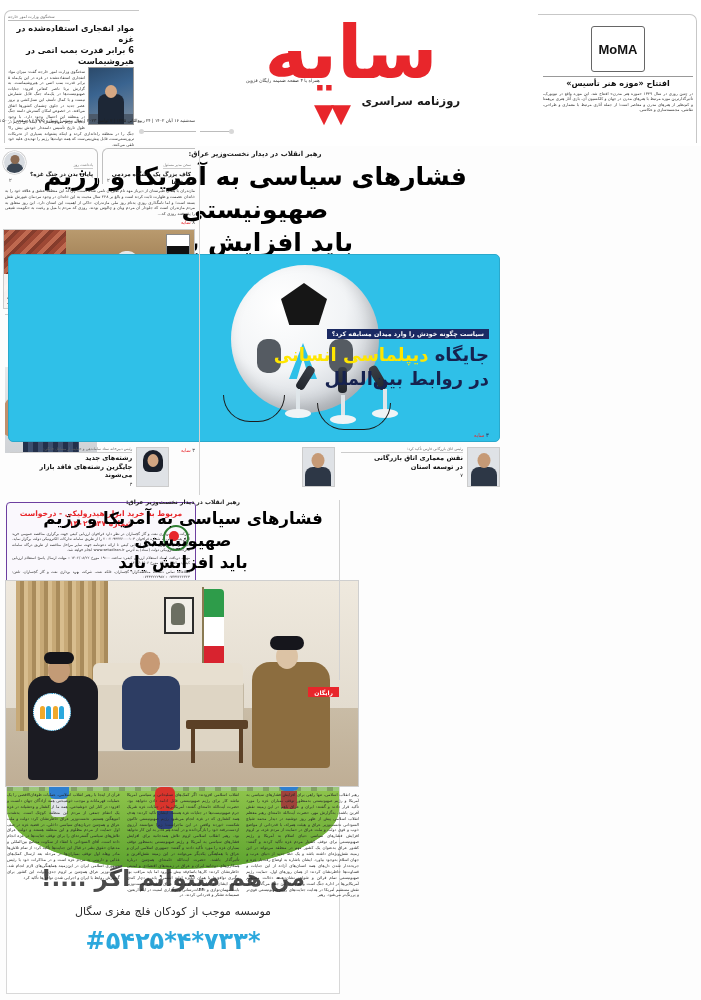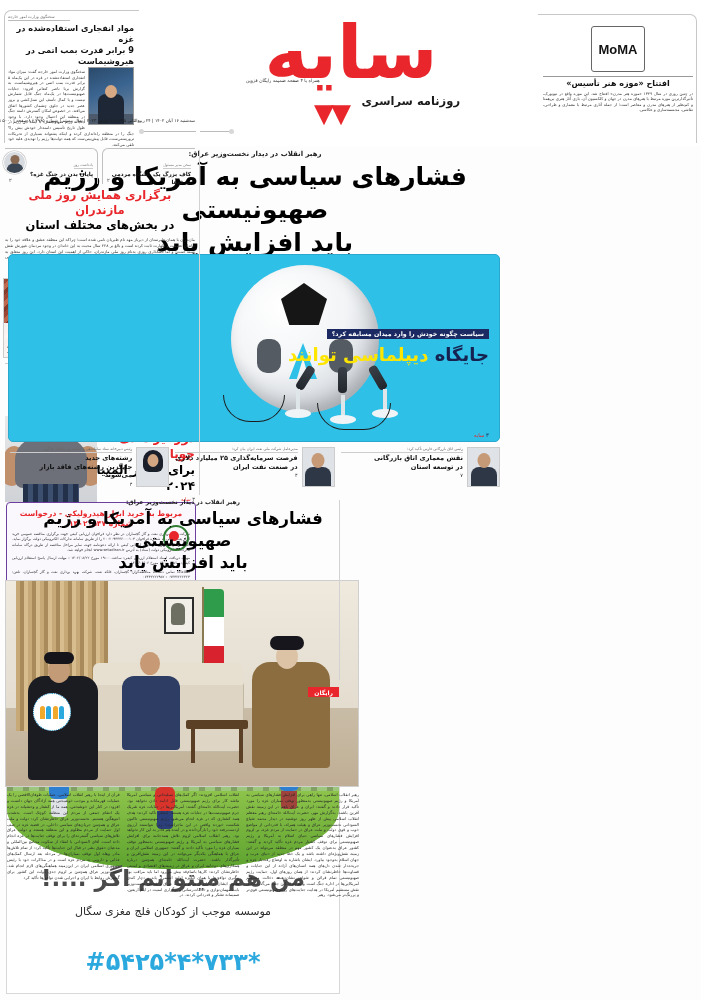--- a/index.html
+++ b/index.html
@@ -372,21 +372,20 @@
     font-size:23px;font-weight:bold;color:#4b4b4b;
   }
   .charity .sub{
     position:absolute;left:0;top:218px;width:332px;text-align:center;
     font-size:11px;color:#2b2b2b;
   }
   .charity .code{
     position:absolute;left:0;top:240px;width:332px;text-align:center;
     font-size:24px;font-weight:bold;color:#2ba8dd;letter-spacing:1px;
     direction:ltr;
-    margin-top:21px;
   }
 
   
   .lower{
     position:absolute;right:342px;top:498px;width:352px;
   }
   .lower .k{font-size:6px;color:#222;text-align:center;font-weight:bold;}
   .lower h2{
     margin:3px 0 0 0;text-align:center;font-size:16.5px;line-height:22px;
     font-weight:bold;color:#000;
@@ -442,21 +441,21 @@
 <body>
 
 <div class="page">
 
   <div class="masthead">
 
     <div class="corner-frame"></div>
     <div class="mast-left-art">
       <div class="kicker">سخنگوی وزارت امور خارجه</div>
       <h3>مواد انفجاری استفاده‌شده در غزه</h3>
-      <h3>9 برابر قدرت بمب اتمی در هیروشیماست</h3>
+      <h3>6 برابر قدرت بمب اتمی در هیروشیماست</h3>
       <div class="thumb">
         <div class="podium"></div>
           <div class="suit"></div>
           <div class="head"></div>
       </div>
       <div class="body">سخنگوی وزارت امور خارجه گفت: میزان مواد انفجاری استفاده‌شده در غزه در این یک‌ماه ۵ برابر قدرت بمب اتمی در هیروشیماست. به گزارش برنا ناصر کنعانی افزود: جنایات صهیونیست‌ها در یک‌ماه جنگ قابل شمارش نیست و با کمال تأسف این نسل‌کشی و بروز عصر جدید در جلوی چشمان کشورها اتفاق می‌افتد. در خصوص امکان گسترش دامنه جنگ در منطقه این احتمال وجود دارد. با وجود جنایات رژیم صهیونیستی، با اینکه این رژیم در طول تاریخ تأسیس دامنه‌دار خودش بیش را؟ جنگ را در منطقه راه‌اندازی کرده و اینکه پشتوانه بسیاری از تحریکات تروریستی‌ست، قابل پیش‌بینی‌ست که همه دولت‌ها رژیم را تهدیدی علیه خود تلقی می‌کنند.</div>
     </div>
 
     <div class="mast-center">
       <div class="logo-sayeh">سایه</div>
@@ -501,24 +500,20 @@
             <div class="b"></div>
             <div class="h"></div>
           </div>
         <span class="k">یادداشت روز</span>
         <div class="t">پایان بدن در جنگ غزه؟</div>
         <span class="pg l">۲</span>
       </div>
     </div>
 
     <div class="side-lead">
-      <h2>
-        <span class="red">برگزاری همایش روز ملی مازندران</span><br>
-        <span>در بخش‌های مختلف استان</span>
-      </h2>
       <div class="body">مازندران با همان طبرستان از دیرباز مهد نام طبریان نامی شده است؛ چراکه این منطقه عشق و علاقه خود را به خاندان عصمت و طهارت ثابت کرده است و بالغ بر ۲۲۸ سال محبت به این خاندان در وجود مردمان غیورش نقش بسته است؛ و اما نامگذاری روزی به‌نام روز ملی مازندران، حاکی از اهمیت این استان دارد. این روز متعلق به مردم مازندران است که جلودار آن مردم ویان و چالوس بودند. روزی که مردم با میل و رغبت به حکومت شیعی را پذیرفتند روزی که...</div>
       <div class="pagetag">
         <span>۸</span>
         <span class="rd">سایه</span>
       </div>
     </div>
 
     <div class="sisi-wrap">
       <div class="sisi-bg"></div>
       <div class="sisi-rug"></div>
@@ -586,21 +581,22 @@
     <div class="micstand" style="right:188px;top:154px;"></div>
     <div class="micstand" style="right:143px;top:160px;"></div>
     <div class="micstand" style="right:101px;top:154px;"></div>
     <div class="cable" style="right:214px;top:140px;"></div>
     <div class="cable" style="right:108px;top:148px;width:72px;"></div>
 
     <div class="cap">
       <span class="badge">سیاست چگونه خودش را وارد میدان مسابقه کرد؟</span>
       <h2>
         <span>جایگاه</span>
-        <span class="yl">دیپلماسی توانند</span><br>
+        <span class="yl">دیپلماسی انسانی</span><br>
+        <span>در روابط بین‌الملل</span>
       </h2>
     </div>
     <div class="pg">
       <span>۳</span>
       <span class="rd">سایه</span>
     </div>
   </div>
 
   <div class="teasers">
     <div class="teaser">
@@ -613,26 +609,20 @@
         <div class="t">نقش معماری اتاق بازرگانی</div>
         <div class="t">در توسعه استان</div>
         <div class="pg">۷</div>
       </div>
     </div>
     <div class="teaser">
       <div class="pic">
           <div class="bd"></div>
           <div class="hd"></div>
         </div>
-      <div class="txt">
-        <span class="k">مدیرعامل شرکت ملی نفت ایران بیان کرد؛</span>
-        <div class="t">فرصت سرمایه‌گذاری ۲۵ میلیارد دلاری</div>
-        <div class="t">در صنعت نفت ایران</div>
-        <div class="pg">۴</div>
-      </div>
     </div>
     <div class="teaser">
       <div class="pic f">
           <div class="sc"></div>
           <div class="fc"></div>
         </div>
       <div class="txt">
         <span class="k">رئیس دبیرخانه ستاد ساماندهی و حمایت از مشاغل خانگی؛</span>
         <div class="t">رشته‌های جدید</div>
         <div class="t">جایگزین رشته‌های فاقد بازار می‌شوند</div>

